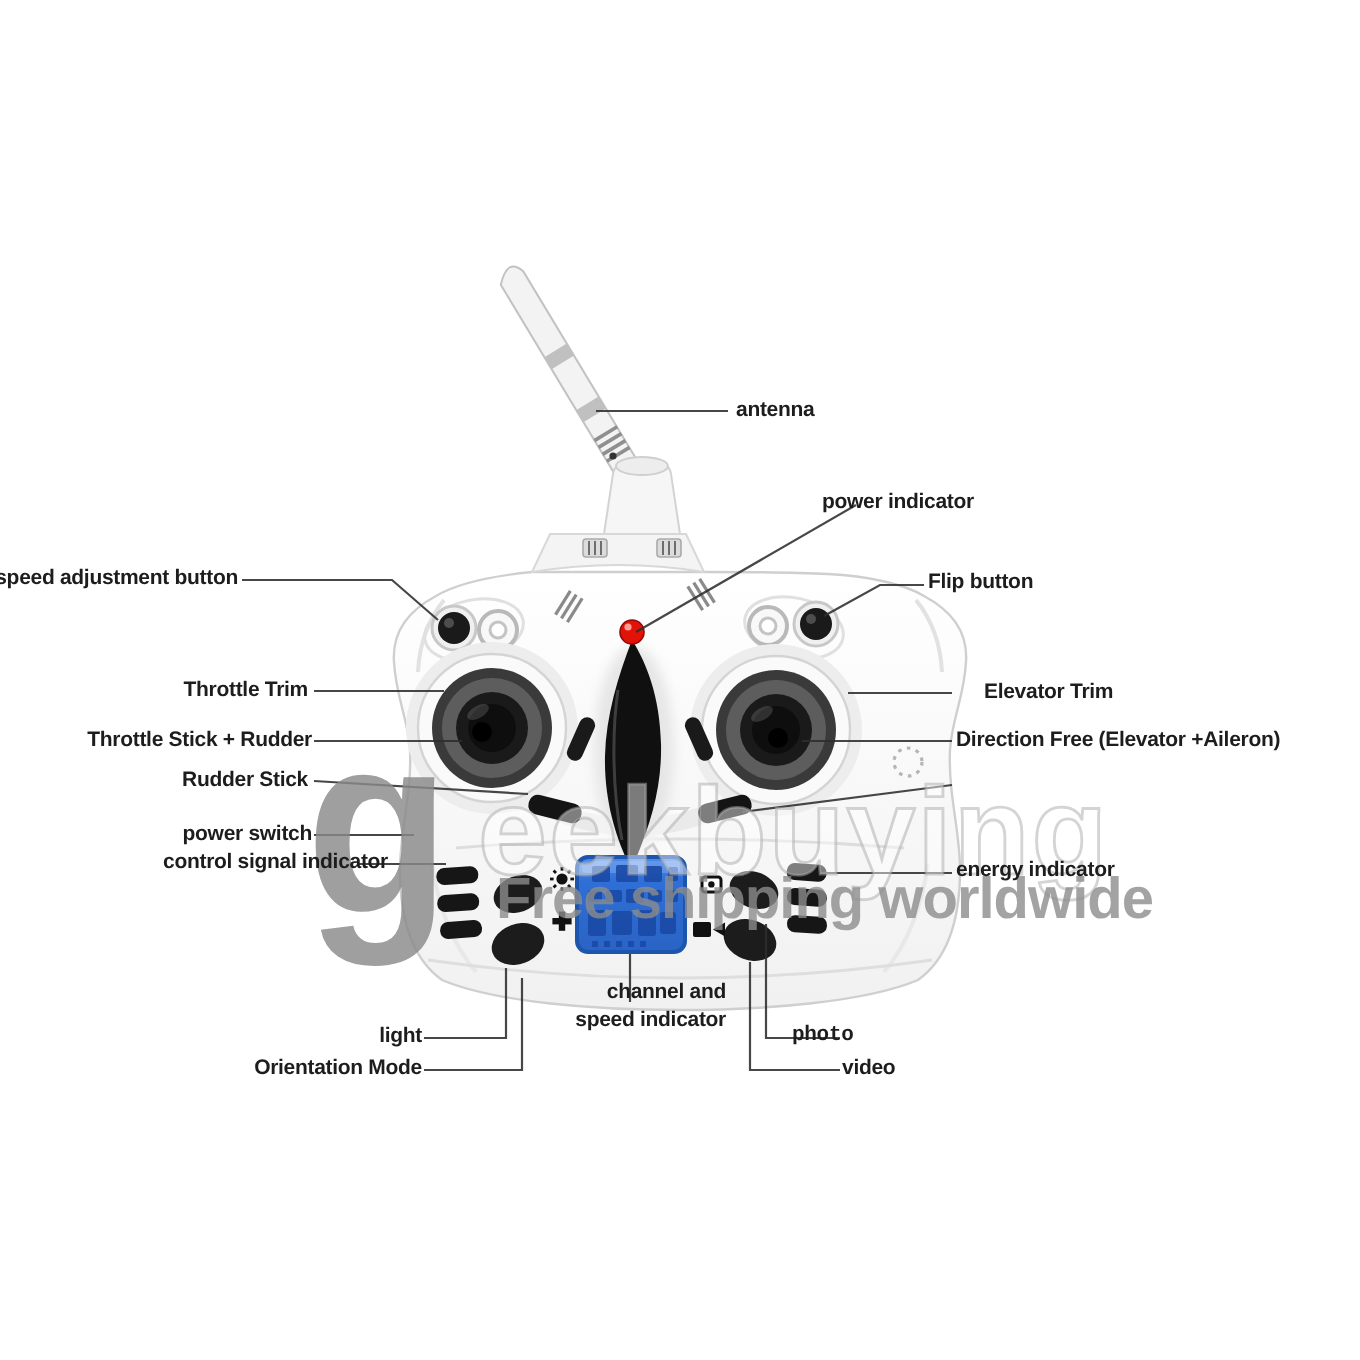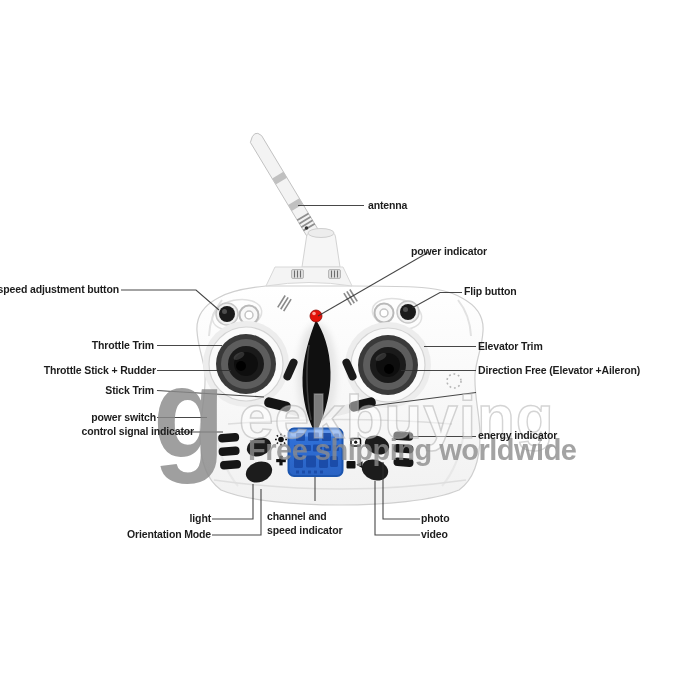--- a/index.html
+++ b/index.html
@@ -5,35 +5,35 @@
   html,body{margin:0;padding:0;background:#fff;}
   #stage{position:relative;width:680px;height:680px;background:var(--background,#fff);overflow:hidden;
          font-family:"Liberation Sans",sans-serif;}
   #artwork{position:absolute;left:0;top:0;width:680px;height:680px;}
   .lbl{position:absolute;font:700 10.5px/13px "Liberation Sans",sans-serif;color:var(--label_text,#1d1d1d);
        white-space:nowrap;letter-spacing:-0.15px;z-index:30;}
   .lbl.r{text-align:right;}
   .l-antenna{left:368px;top:199px;text-align:right;}
   .l-power-indicator{left:411px;top:245px;}
   .l-flip{left:464px;top:285px;}
-  .l-elevator{left:478px;top:340px;}
+  .l-elevator{left:492px;top:340px;}
   .l-direction{left:478px;top:364px;}
   .l-aileron{left:478px;top:387px;}
   .l-energy{left:478px;top:429px;}
-  .l-photo{left:421px;top:512px;}
+  .l-photo{left:396px;top:512px;font-family:Liberation Mono, monospace;}
   .l-video{left:421px;top:528px;text-align:center;}
   .l-speed-adj{right:561px;top:283px;}
   .l-throttle-trim{right:526px;top:339px;}
   .l-throttle-stick{right:524px;top:364px;}
   .l-rudder-trim{right:526px;top:384px;}
   .l-power-switch{right:524px;top:411px;}
   .l-control-signal{right:486px;top:425px;}
   .l-light{right:469px;top:512px;}
   .l-orientation{right:469px;top:528px;}
-  .l-channel{left:267px;top:510px;width:96px;white-space:normal;text-align:left;line-height:13.5px;}
+  .l-channel{left:267px;top:490px;width:96px;white-space:normal;text-align:right;line-height:13.5px;}
   .l-channel span{display:block;}
   
   .wm{position:absolute;z-index:20;pointer-events:none;font-family:"Liberation Sans",sans-serif;font-weight:700;}
   .wm-g{left:153px;top:349px;font-size:118px;line-height:1;color:var(--watermark_gray,#8a8a8a);
         opacity:.82;transform:scaleY(1.08);transform-origin:top left;}
   .wm-rest{left:239px;top:386px;font-size:62px;line-height:1;letter-spacing:1px;
            color:rgba(255,255,255,.45);-webkit-text-stroke:1.4px rgba(170,170,170,.5);}
   .wm-tagline{left:248px;top:436px;font-size:29px;line-height:1;font-weight:700;letter-spacing:-0.5px;
               color:rgba(140,140,140,.8);}
 </style>
@@ -278,21 +278,21 @@
   <div class="wm wm-tagline">Free shipping worldwide</div>
 
   <div class="lbl l-antenna">antenna</div>
   <div class="lbl l-power-indicator">power indicator</div>
   <div class="lbl r l-speed-adj">speed adjustment button</div>
   <div class="lbl l-flip">Flip button</div>
   <div class="lbl r l-throttle-trim">Throttle Trim</div>
   <div class="lbl l-elevator">Elevator Trim</div>
   <div class="lbl r l-throttle-stick">Throttle Stick + Rudder</div>
   <div class="lbl l-direction">Direction Free (Elevator +Aileron)</div>
-  <div class="lbl r l-rudder-trim">Stick Trim</div>
+  <div class="lbl r l-rudder-trim">Rudder Stick</div>
   <div class="lbl r l-power-switch">power switch</div>
   <div class="lbl r l-control-signal">control signal indicator</div>
   <div class="lbl l-energy">energy indicator</div>
   <div class="lbl r l-light">light</div>
   <div class="lbl r l-orientation">Orientation Mode</div>
   <div class="lbl l-channel">
     <span>channel and</span>
     <span>speed indicator</span>
   </div>
   <div class="lbl l-photo">photo</div>

